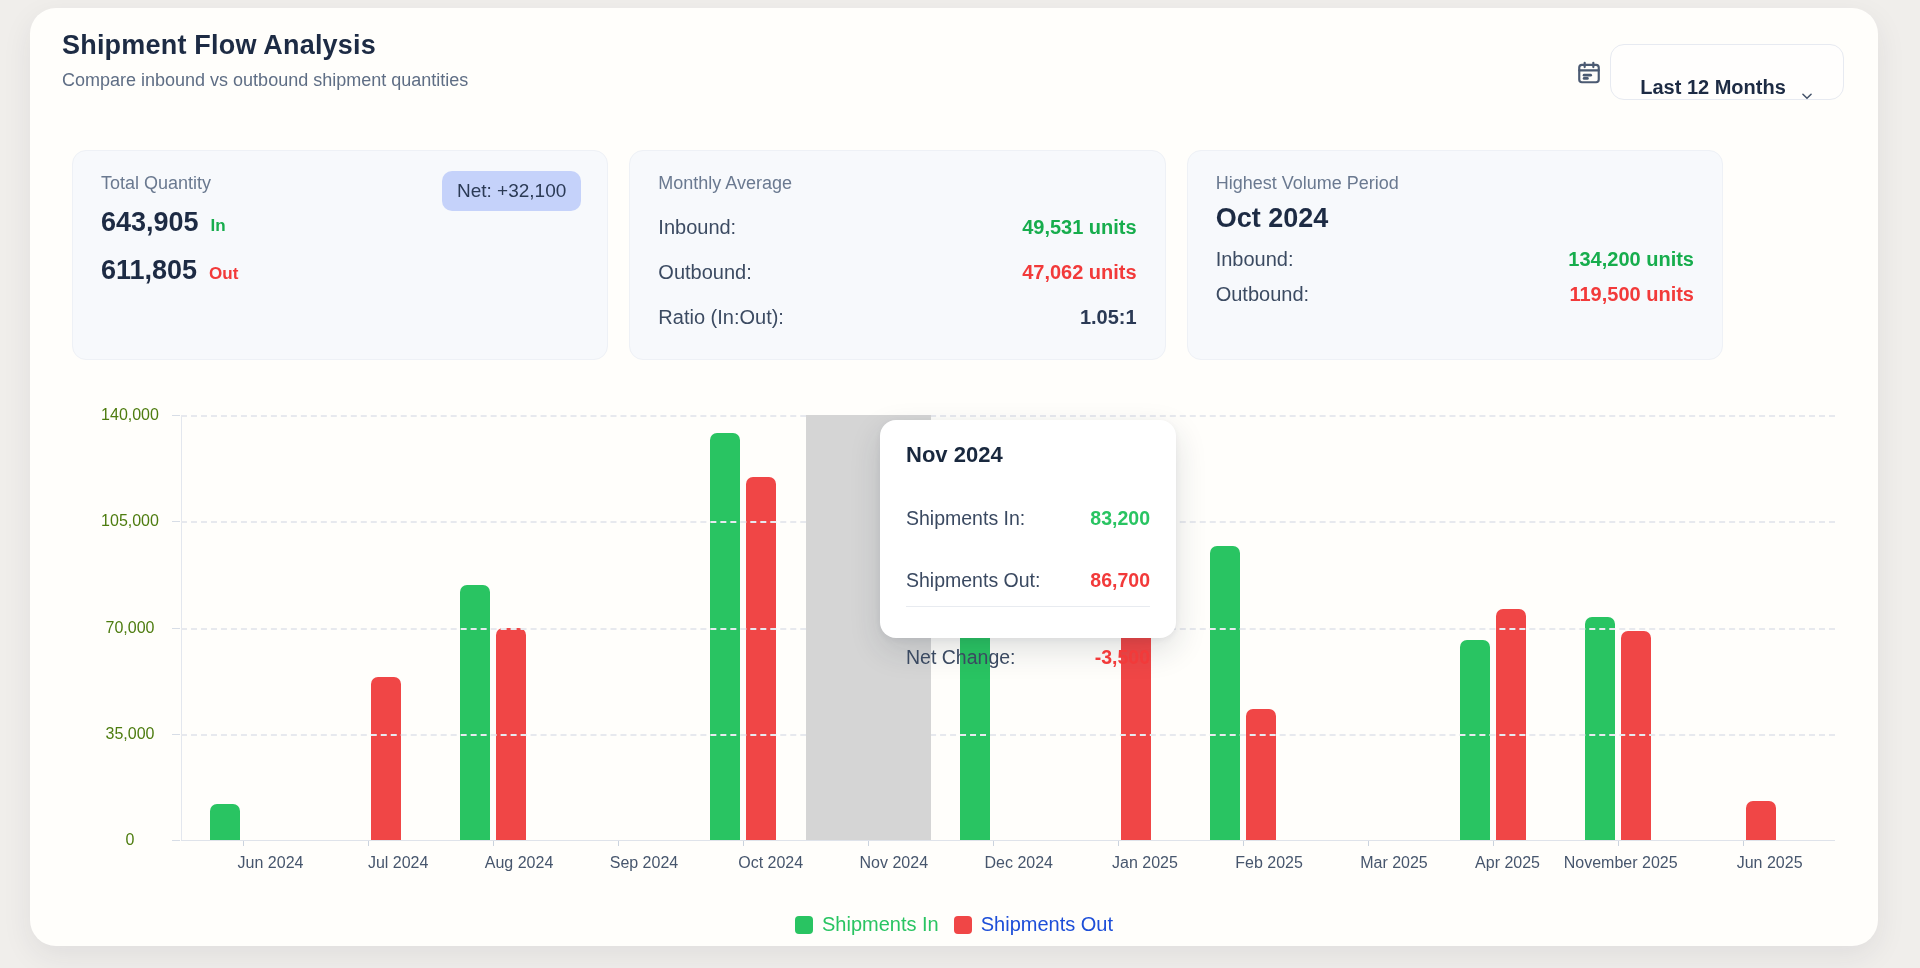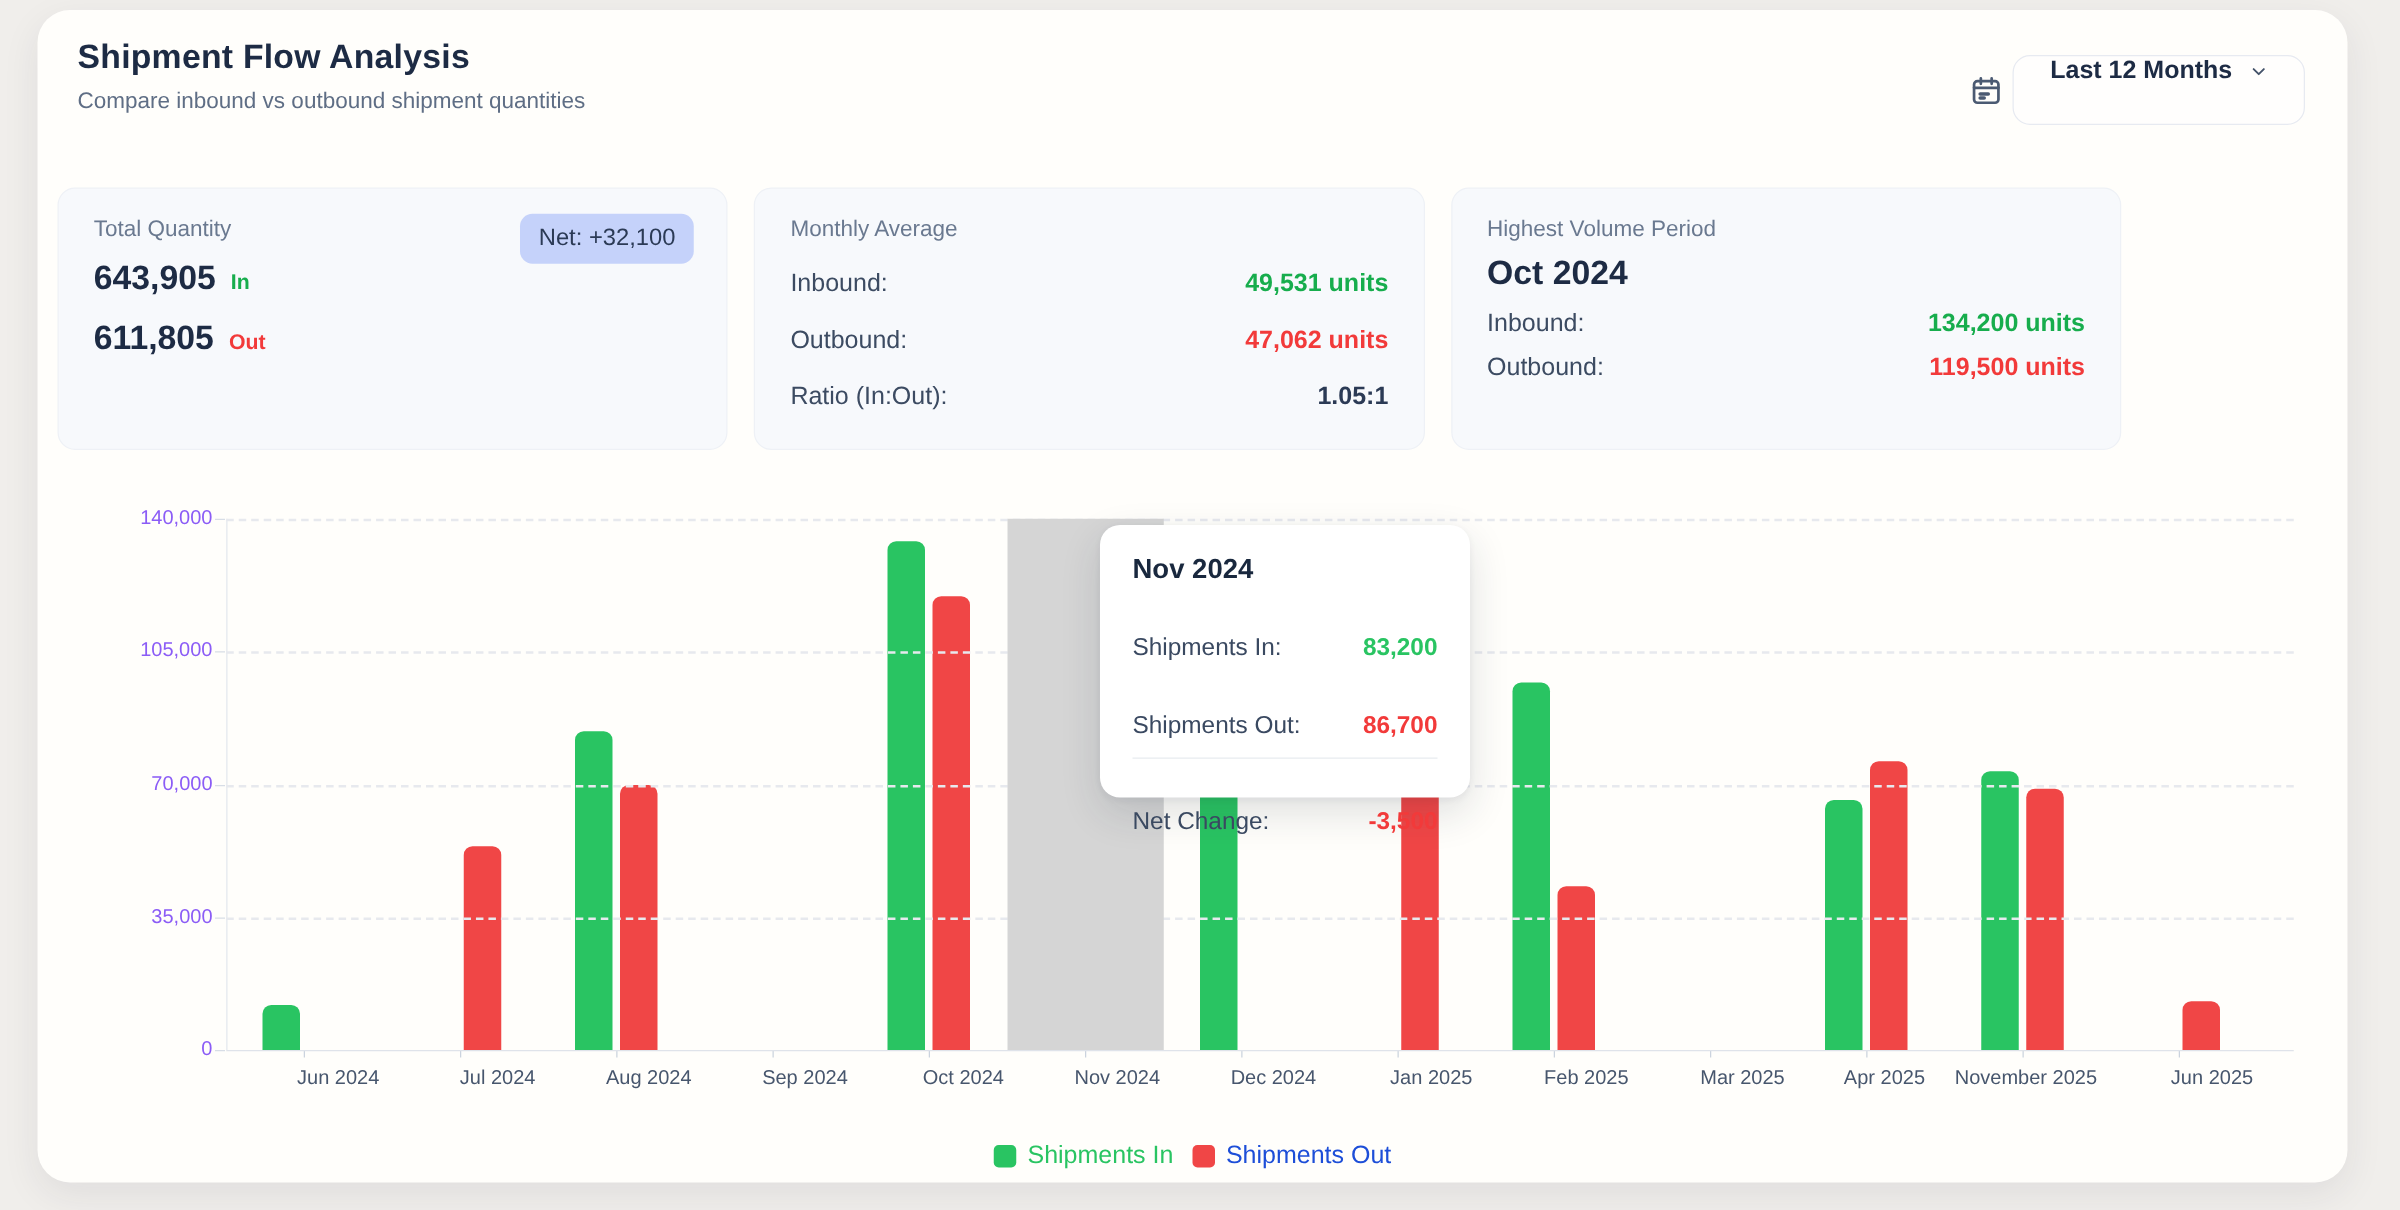--- a/index.html
+++ b/index.html
@@ -14,26 +14,26 @@
     background:#fffefb;border-radius:26px;
     box-shadow:0 10px 30px rgba(40,40,60,.08);
   }
   
   .page-title{position:absolute;left:32px;top:22px;font-size:27px;font-weight:700;color:#1d2b44;letter-spacing:.2px;}
   .page-subtitle{position:absolute;left:32px;top:62px;font-size:18px;color:#5f6e85;}
   .calendar-icon{position:absolute;left:1546px;top:52px;width:26px;height:26px;color:#4b5a72;}
   .range-select{
     position:absolute;left:1580px;top:36px;width:234px;height:56px;
     background:#fffefd;border:1.5px solid #e7eaf1;border-radius:14px;
-    display:flex;align-items:flex-start;justify-content:center;gap:14px;
+    display:flex;align-items:flex-end;justify-content:center;gap:14px;
     font-size:20px;font-weight:600;color:#1d2b44;cursor:pointer;box-sizing:border-box;
   }
   .chev{width:14px;height:14px;color:#44536a;margin-top:2px;}
   
-  .cards{position:absolute;left:16px;top:142px;width:1651px;height:210px;display:flex;gap:21px;}
+  .cards{position:absolute;left:42px;top:142px;width:1651px;height:210px;display:flex;gap:21px;}
   .card{
     flex:1;background:#f7f9fc;border:1px solid #eef1f6;border-radius:14px;
     position:relative;padding:22px 28px;box-sizing:border-box;
   }
   .card-label{font-size:18px;color:#6a7990;margin-bottom:6px;}
   .big-row{font-size:27px;font-weight:700;color:#1d2b44;line-height:44px;}
   .suffix{font-size:17px;font-weight:600;margin-left:12px;}
   .suffix.green{color:#17ad4d;}
   .suffix.red{color:#f23a3a;}
   .net-badge{
@@ -46,21 +46,21 @@
   .kv-value{font-weight:600;}
   .kv-value.green{color:#17ad4d;}
   .kv-value.red{color:#f23a3a;}
   .kv-value.dark{color:#2b3a55;}
   .period-title{font-size:27px;font-weight:700;color:#1d2b44;margin-top:6px;line-height:36px;}
   
   .chart{position:absolute;left:0;top:392px;width:1848px;height:480px;}
   .gridline{position:absolute;height:0;border-top:2px dashed #e7e9ee;}
   .gridline.zero{border-top:1.5px solid #dfe3ea;}
   .y-axis-line{position:absolute;width:0;border-left:1.5px solid #e3e7ee;}
-  .ytick-label{position:absolute;font-size:16px;color:#8b5cf6;text-align:right;width:80px;transform:translateY(-50%);}
+  .ytick-label{position:absolute;font-size:16px;color:#4d7c0f;text-align:center;width:80px;transform:translateY(-50%);}
   .ytick-mark{position:absolute;width:8px;border-top:1.5px solid #d7dde6;height:0;}
   .xtick-mark{position:absolute;height:6px;border-left:1.5px solid #cbd3de;width:0;}
   .month-label{position:absolute;font-size:16px;color:#47566d;width:120px;text-align:right;transform:translateX(-50%);}
   .band{position:absolute;background:#d5d5d5;}
   .bar{position:absolute;border-radius:7px 7px 0 0;}
   
   .tooltip{
     position:absolute;left:850px;top:20px;width:296px;height:218px;box-sizing:border-box;
     background:#ffffff;border-radius:16px;padding:22px 26px;
     box-shadow:0 12px 32px rgba(30,40,60,.14), 0 2px 6px rgba(30,40,60,.06);

